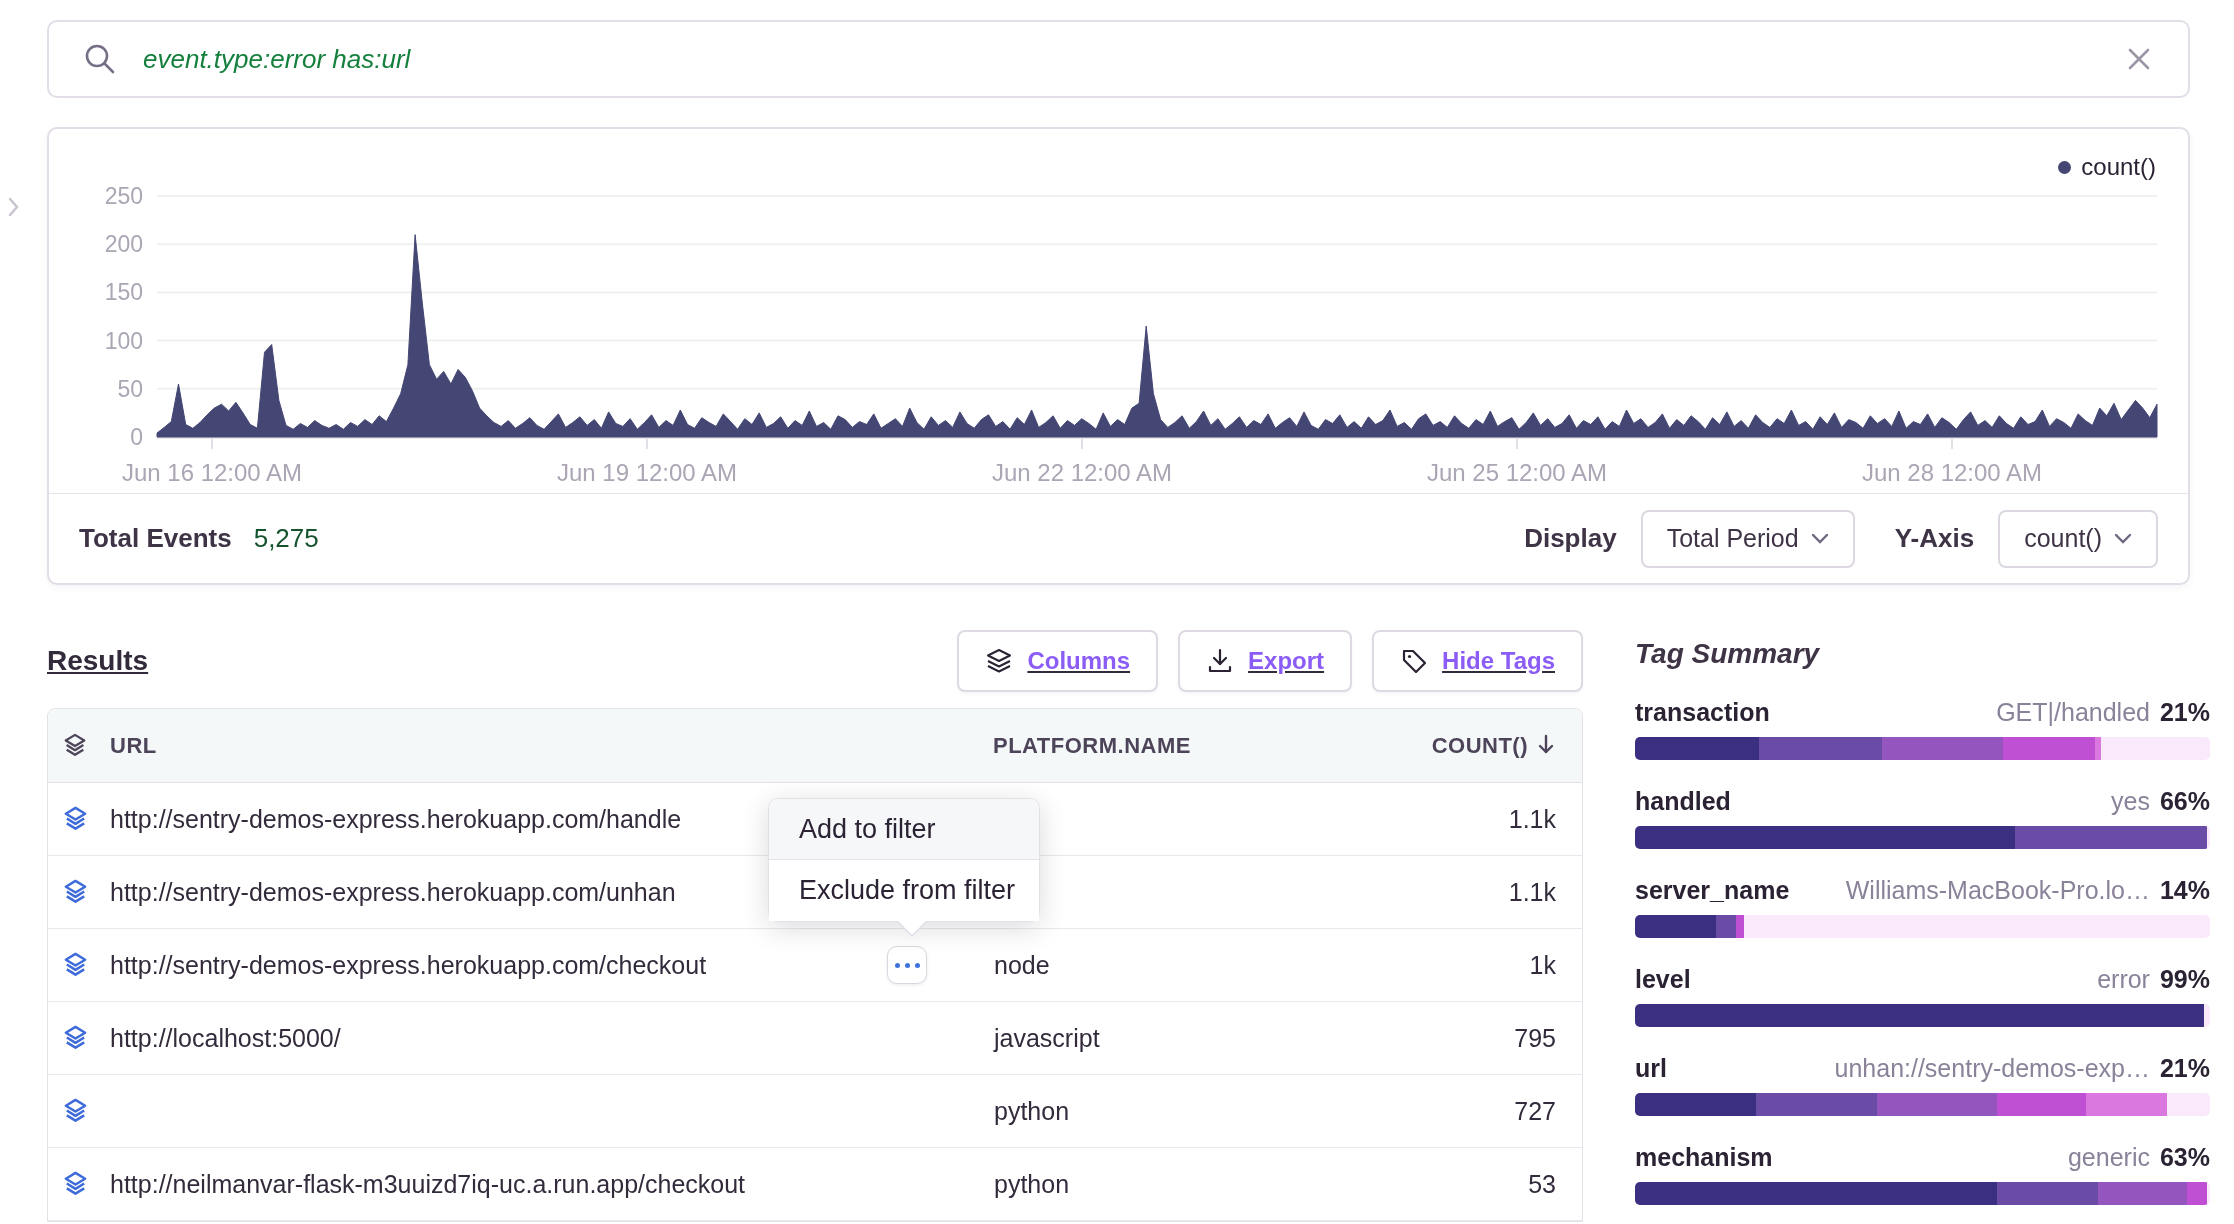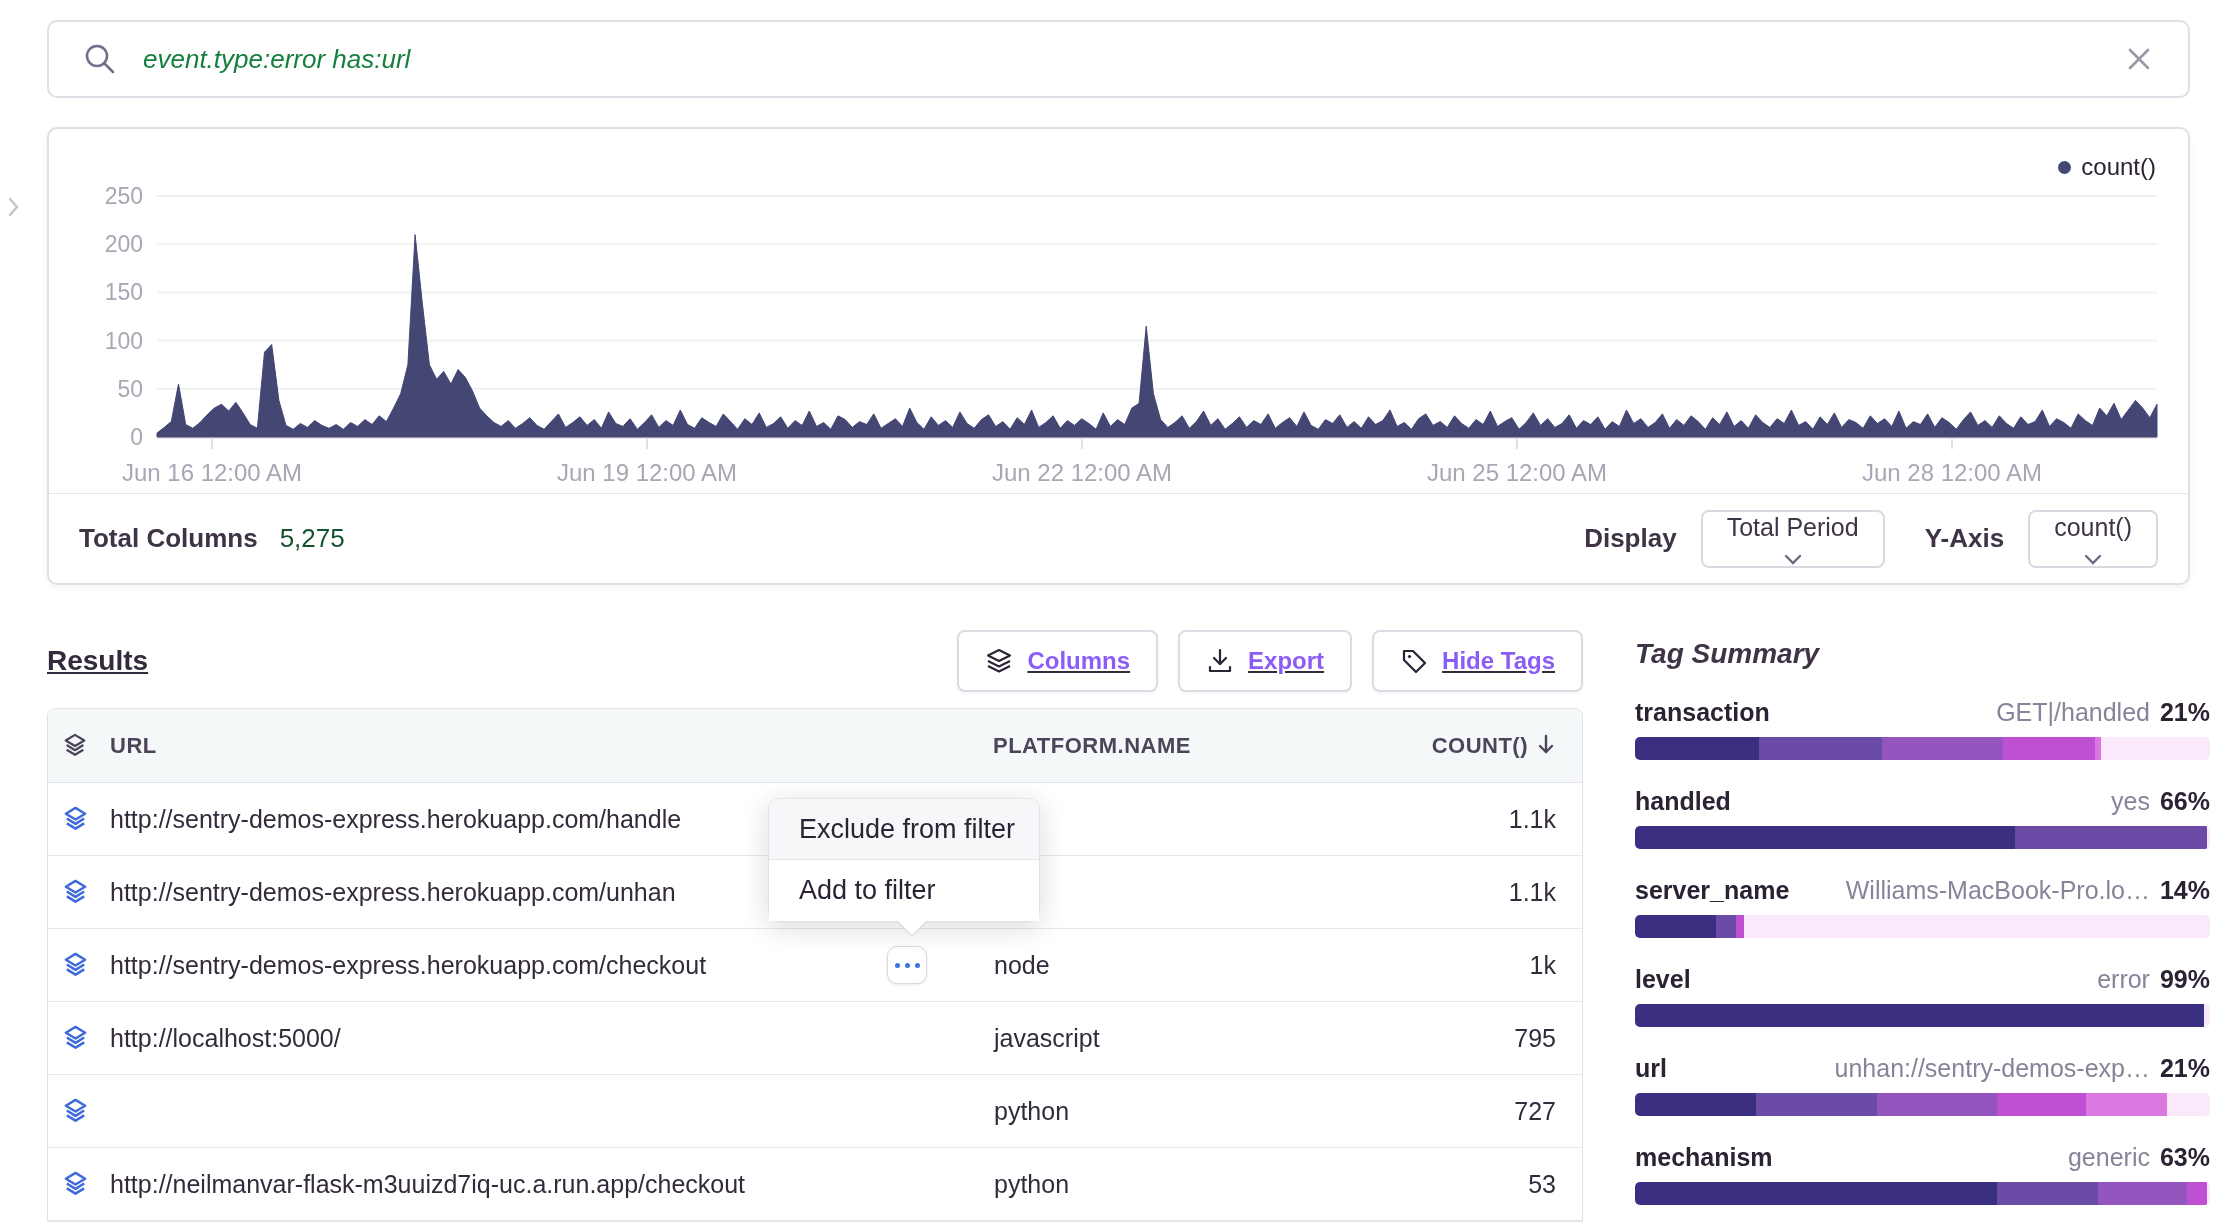--- a/index.html
+++ b/index.html
@@ -23,21 +23,21 @@
   .legend-label{ font-size:24px; color:#2B2233; }
   #chart-svg{ position:absolute; left:0; top:12px; }
   .chart-footer{ position:absolute; left:0; bottom:0; width:100%; height:90px;
     border-top:1px solid #E7E3EA; display:flex; align-items:center; padding:0 30px; }
   .total-events-label{ font-size:26px; font-weight:bold; color:#3E3446; margin-right:22px; }
   .total-events-value{ font-size:26px; color:#14532d; }
   .footer-spacer{ flex:1; }
   .footer-field-label{ font-size:26px; font-weight:bold; color:#3E3446; margin:0 24px 0 40px; }
   .dropdown{ height:58px; border:2px solid #DCD7E0; border-radius:8px; background:#fff;
     display:flex; align-items:center; justify-content:center; gap:12px; padding:0 24px;
-    font-size:25px; color:#3E3446; cursor:pointer;flex-direction:column; }
+    font-size:25px; color:#3E3446; cursor:pointer; }
   .chev{ width:18px; height:11px; }
 
   
   .main-row{ position:absolute; left:47px; top:630px; width:2163px; display:flex; }
   .results-col{ width:1536px; flex:0 0 auto; }
   .tags-col{ width:575px; margin-left:52px; flex:0 0 auto; }
 
   .results-head{ display:flex; align-items:flex-end; height:62px; margin-bottom:16px;text-decoration:underline; }
   .results-title{ font-size:28px; font-weight:bold; color:#332B3B; align-self:center; }
   .btn-group{ margin-left:auto; display:flex; gap:20px; }
@@ -139,21 +139,21 @@
       <text x="598" y="340" text-anchor="middle" font-size="24" fill="#ABA5B4">Jun 19 12:00 AM</text>
       <line x1="1033" y1="298" x2="1033" y2="308" stroke="#D9D5DF" stroke-width="1.5"></line>
       <text x="1033" y="340" text-anchor="middle" font-size="24" fill="#ABA5B4">Jun 22 12:00 AM</text>
       <line x1="1468" y1="298" x2="1468" y2="308" stroke="#D9D5DF" stroke-width="1.5"></line>
       <text x="1468" y="340" text-anchor="middle" font-size="24" fill="#ABA5B4">Jun 25 12:00 AM</text>
       <line x1="1903" y1="298" x2="1903" y2="308" stroke="#D9D5DF" stroke-width="1.5"></line>
       <text x="1903" y="340" text-anchor="middle" font-size="24" fill="#ABA5B4">Jun 28 12:00 AM</text>
       <path d="M108,296 L108.0,292.1 L115.2,286.4 L122.3,280.6 L129.5,243.0 L136.7,283.5 L143.8,287.3 L151.0,281.5 L158.2,273.8 L165.3,267.1 L172.5,263.2 L179.7,270.0 L186.9,261.3 L194.0,271.9 L201.2,283.5 L208.4,287.3 L215.5,211.2 L222.7,203.5 L229.9,259.4 L237.0,284.4 L244.2,288.3 L251.4,282.5 L258.5,286.4 L265.7,279.6 L272.9,284.4 L280.0,287.3 L287.2,283.5 L294.4,288.3 L301.5,281.5 L308.7,285.4 L315.9,278.6 L323.1,283.5 L330.2,274.8 L337.4,280.6 L344.6,267.1 L351.7,252.6 L358.9,223.7 L366.1,93.6 L373.2,161.0 L380.4,223.7 L387.6,238.2 L394.7,230.4 L401.9,243.0 L409.1,228.5 L416.2,236.2 L423.4,249.7 L430.6,267.1 L437.7,274.8 L444.9,281.5 L452.1,285.4 L459.3,279.6 L466.4,287.3 L473.6,282.5 L480.8,276.7 L487.9,284.4 L495.1,288.3 L502.3,280.6 L509.4,272.9 L516.6,286.4 L523.8,281.5 L530.9,275.8 L538.1,284.4 L545.3,278.6 L552.4,287.3 L559.6,270.9 L566.8,282.5 L573.9,285.4 L581.1,277.7 L588.3,288.3 L595.5,281.5 L602.6,273.8 L609.8,286.4 L617.0,279.6 L624.1,284.4 L631.3,269.0 L638.5,283.5 L645.6,287.3 L652.8,276.7 L660.0,281.5 L667.1,285.4 L674.3,272.9 L681.5,280.6 L688.6,288.3 L695.8,277.7 L703.0,283.5 L710.2,271.9 L717.3,286.4 L724.5,282.5 L731.7,275.8 L738.8,287.3 L746.0,279.6 L753.2,284.4 L760.3,270.0 L767.5,285.4 L774.7,281.5 L781.8,288.3 L789.0,274.8 L796.2,278.6 L803.3,286.4 L810.5,280.6 L817.7,283.5 L824.8,272.9 L832.0,287.3 L839.2,282.5 L846.4,277.7 L853.5,285.4 L860.7,267.1 L867.9,281.5 L875.0,288.3 L882.2,275.8 L889.4,284.4 L896.5,279.6 L903.7,286.4 L910.9,270.9 L918.0,282.5 L925.2,287.3 L932.4,278.6 L939.5,273.8 L946.7,285.4 L953.9,280.6 L961.0,288.3 L968.2,276.7 L975.4,283.5 L982.6,269.0 L989.7,286.4 L996.9,281.5 L1004.1,274.8 L1011.2,287.3 L1018.4,279.6 L1025.6,284.4 L1032.7,277.7 L1039.9,282.5 L1047.1,288.3 L1054.2,271.9 L1061.4,285.4 L1068.6,278.6 L1075.7,283.5 L1082.9,267.1 L1090.1,262.3 L1097.2,185.1 L1104.4,252.6 L1111.6,278.6 L1118.8,286.4 L1125.9,281.5 L1133.1,274.8 L1140.3,287.3 L1147.4,280.6 L1154.6,270.0 L1161.8,284.4 L1168.9,277.7 L1176.1,288.3 L1183.3,282.5 L1190.4,275.8 L1197.6,286.4 L1204.8,279.6 L1211.9,283.5 L1219.1,272.9 L1226.3,287.3 L1233.4,281.5 L1240.6,276.7 L1247.8,285.4 L1255.0,270.9 L1262.1,284.4 L1269.3,288.3 L1276.5,278.6 L1283.6,282.5 L1290.8,273.8 L1298.0,286.4 L1305.1,280.6 L1312.3,287.3 L1319.5,275.8 L1326.6,283.5 L1333.8,279.6 L1341.0,269.0 L1348.1,285.4 L1355.3,281.5 L1362.5,288.3 L1369.6,277.7 L1376.8,272.9 L1384.0,284.4 L1391.2,280.6 L1398.3,286.4 L1405.5,274.8 L1412.7,282.5 L1419.8,287.3 L1427.0,278.6 L1434.2,283.5 L1441.3,270.0 L1448.5,285.4 L1455.7,280.6 L1462.8,276.7 L1470.0,288.3 L1477.2,281.5 L1484.3,271.9 L1491.5,284.4 L1498.7,277.7 L1505.8,286.4 L1513.0,282.5 L1520.2,273.8 L1527.4,287.3 L1534.5,279.6 L1541.7,283.5 L1548.9,275.8 L1556.0,288.3 L1563.2,280.6 L1570.4,285.4 L1577.5,269.0 L1584.7,282.5 L1591.9,277.7 L1599.0,286.4 L1606.2,281.5 L1613.4,272.9 L1620.5,287.3 L1627.7,278.6 L1634.9,284.4 L1642.1,274.8 L1649.2,280.6 L1656.4,288.3 L1663.6,276.7 L1670.7,283.5 L1677.9,270.9 L1685.1,285.4 L1692.2,279.6 L1699.4,287.3 L1706.6,273.8 L1713.7,281.5 L1720.9,286.4 L1728.1,277.7 L1735.2,282.5 L1742.4,269.0 L1749.6,284.4 L1756.7,280.6 L1763.9,288.3 L1771.1,275.8 L1778.3,283.5 L1785.4,271.9 L1792.6,286.4 L1799.8,278.6 L1806.9,281.5 L1814.1,287.3 L1821.3,274.8 L1828.4,282.5 L1835.6,277.7 L1842.8,285.4 L1849.9,270.0 L1857.1,287.3 L1864.3,280.6 L1871.4,283.5 L1878.6,272.9 L1885.8,286.4 L1892.9,276.7 L1900.1,281.5 L1907.3,288.3 L1914.5,278.6 L1921.6,270.9 L1928.8,284.4 L1936.0,279.6 L1943.1,286.4 L1950.3,274.8 L1957.5,282.5 L1964.6,287.3 L1971.8,275.8 L1979.0,283.5 L1986.1,280.6 L1993.3,269.0 L2000.5,285.4 L2007.6,277.7 L2014.8,281.5 L2022.0,287.3 L2029.1,272.9 L2036.3,279.6 L2043.5,284.4 L2050.7,267.1 L2057.8,274.8 L2065.0,262.3 L2072.2,278.6 L2079.3,269.0 L2086.5,259.4 L2093.7,267.1 L2100.8,276.7 L2108.0,263.2 L2108,296 Z" fill="#444674" stroke="#444674" stroke-width="1"></path>
     </svg>
   <div class="chart-footer">
-    <span class="total-events-label">Total Columns</span>
+    <span class="total-events-label">Total Events</span>
     <span class="total-events-value">5,275</span>
     <span class="footer-spacer"></span>
     <span class="footer-field-label">Display</span>
     <button class="dropdown">
       <span>Total Period</span>
       <svg class="chev" viewBox="0 0 18 11">
           <polyline points="2,2 9,9 16,2" fill="none" stroke="#6F6880" stroke-width="2.4" stroke-linecap="round"></polyline>
         </svg>
     </button>
     <span class="footer-field-label">Y-Axis</span>
@@ -378,17 +378,17 @@
             <span style="width:15.5%;background:#9455BE"></span>
             <span style="width:3.5%;background:#BF4FD3"></span>
             <span style="width:0.5%;background:#FAE8FB"></span>
           </div>
         </div>
       </div>
   </div>
 </div>
 
 <div class="context-menu">
+  <div class="menu-item">Add to filter</div>
   <div class="menu-item">Exclude from filter</div>
-  <div class="menu-item">Add to filter</div>
   <div class="menu-caret-outer"></div>
   <div class="menu-caret-inner"></div>
 </div>
 
 </body></html>

